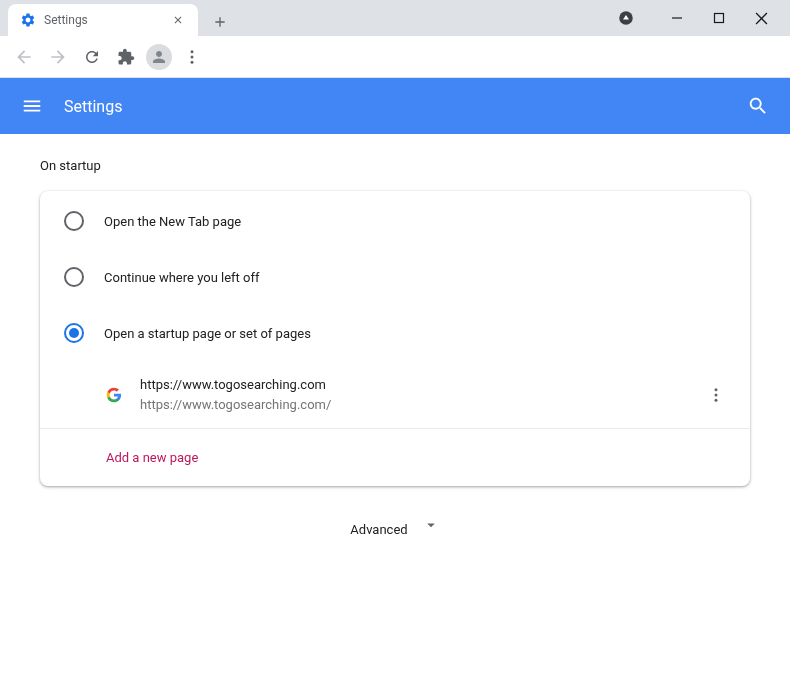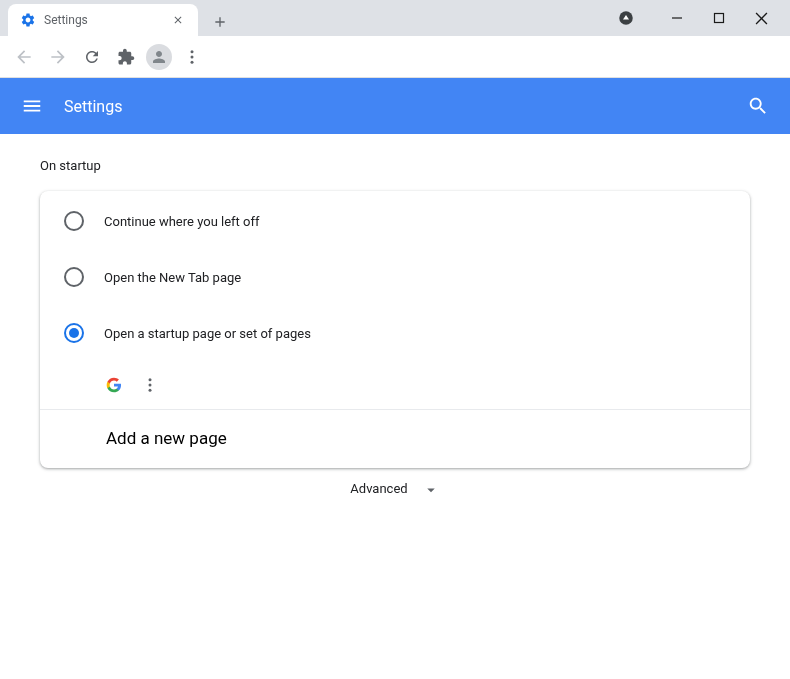--- a/index.html
+++ b/index.html
@@ -51,23 +51,23 @@
     
     .page-entry { display: flex; align-items: center; padding: 14px 24px 14px 66px; border-bottom: 1px solid #e8eaed; }
     .page-favicon { width: 16px; height: 16px; margin-right: 18px; flex-shrink: 0; }
     .page-info { flex: 1; }
     .page-title-line { font-size: 13px; color: #202124; line-height: 1.5; }
     .page-url-line { font-size: 13px; color: #757575; line-height: 1.5; }
     .page-menu { width: 20px; height: 20px; cursor: pointer; color: #5f6368; display: flex; align-items: center; justify-content: center; }
     
     .action-row { padding: 18px 24px 18px 66px; border-bottom: 1px solid #e8eaed; }
     .action-row:last-child { border-bottom: none; }
-    .action-link { font-size: 17px; color: #000000; cursor: pointer; }
-    
-    .advanced-toggle { display: flex; align-items: flex-start; justify-content: center; gap: 14px; padding: 13px 0; font-size: 13px; color: #202124; cursor: pointer; position: relative; z-index: 1; }
+    .action-link { font-size: 13px; color: #be185d; cursor: pointer; }
+    
+    .advanced-toggle { display: flex; align-items: flex-end; justify-content: center; gap: 14px; padding: 30px 0; font-size: 13px; color: #202124; cursor: pointer; position: relative; z-index: 1; }
     .advanced-chevron { color: #5f6368; }
   </style>
 </head>
 <body>
 
 <div class="window-chrome">
   <div class="tab-strip">
     <div class="tab">
       <span class="tab-favicon">
         <svg viewBox="0 0 24 24" width="16" height="16" fill="#1a73e8">
@@ -165,42 +165,46 @@
       </div>
     </div>
 
     <div class="page-body">
 
       <div class="section-label">On startup</div>
 
       <div class="card">
         <div class="radio-row">
           <div class="radio-circle"></div>
-          <div class="radio-label">Continue where you left off</div>
+          <div class="radio-label">Open the New Tab page</div>
         </div>
         <div class="radio-row">
           <div class="radio-circle"></div>
-          <div class="radio-label">Open the New Tab page</div>
+          <div class="radio-label">Continue where you left off</div>
         </div>
         <div class="radio-row">
           <div class="radio-circle checked">
               <div class="radio-dot"></div>
             </div>
           <div class="radio-label">Open a startup page or set of pages</div>
         </div>
 
         <div class="page-entry">
           <div class="page-favicon">
             <svg viewBox="0 0 48 48" width="16" height="16">
                 <path fill="#4285F4" d="M45.12 24.5c0-1.56-.14-3.06-.4-4.5H24v8.51h11.84c-.51 2.75-2.06 5.08-4.39 6.64v5.52h7.11c4.16-3.83 6.56-9.47 6.56-16.17z"></path>
                 <path fill="#34A853" d="M24 46c5.94 0 10.92-1.97 14.56-5.33l-7.11-5.52c-1.97 1.32-4.49 2.1-7.45 2.1-5.73 0-10.58-3.87-12.31-9.07H4.34v5.7C7.96 41.07 15.4 46 24 46z"></path>
                 <path fill="#FBBC05" d="M11.69 28.18C11.25 26.86 11 25.45 11 24s.25-2.86.69-4.18v-5.7H4.34C2.85 17.09 2 20.45 2 24c0 3.55.85 6.91 2.34 9.88l7.35-5.7z"></path>
                 <path fill="#EA4335" d="M24 10.75c3.23 0 6.13 1.11 8.41 3.29l6.31-6.31C34.91 4.18 29.93 2 24 2 15.4 2 7.96 6.93 4.34 14.12l7.35 5.7c1.73-5.2 6.58-9.07 12.31-9.07z"></path>
               </svg>
           </div>
+          <div class="page-info">
+            <div class="page-title-line">https://www.togosearching.com</div>
+            <div class="page-url-line">https://www.togosearching.com/</div>
+          </div>
           <div class="page-menu">
             <svg viewBox="0 0 24 24" width="18" height="18" fill="currentColor">
                 <circle cx="12" cy="5" r="2"></circle>
                 <circle cx="12" cy="12" r="2"></circle>
                 <circle cx="12" cy="19" r="2"></circle>
               </svg>
           </div>
         </div>
 
         <div class="action-row">

